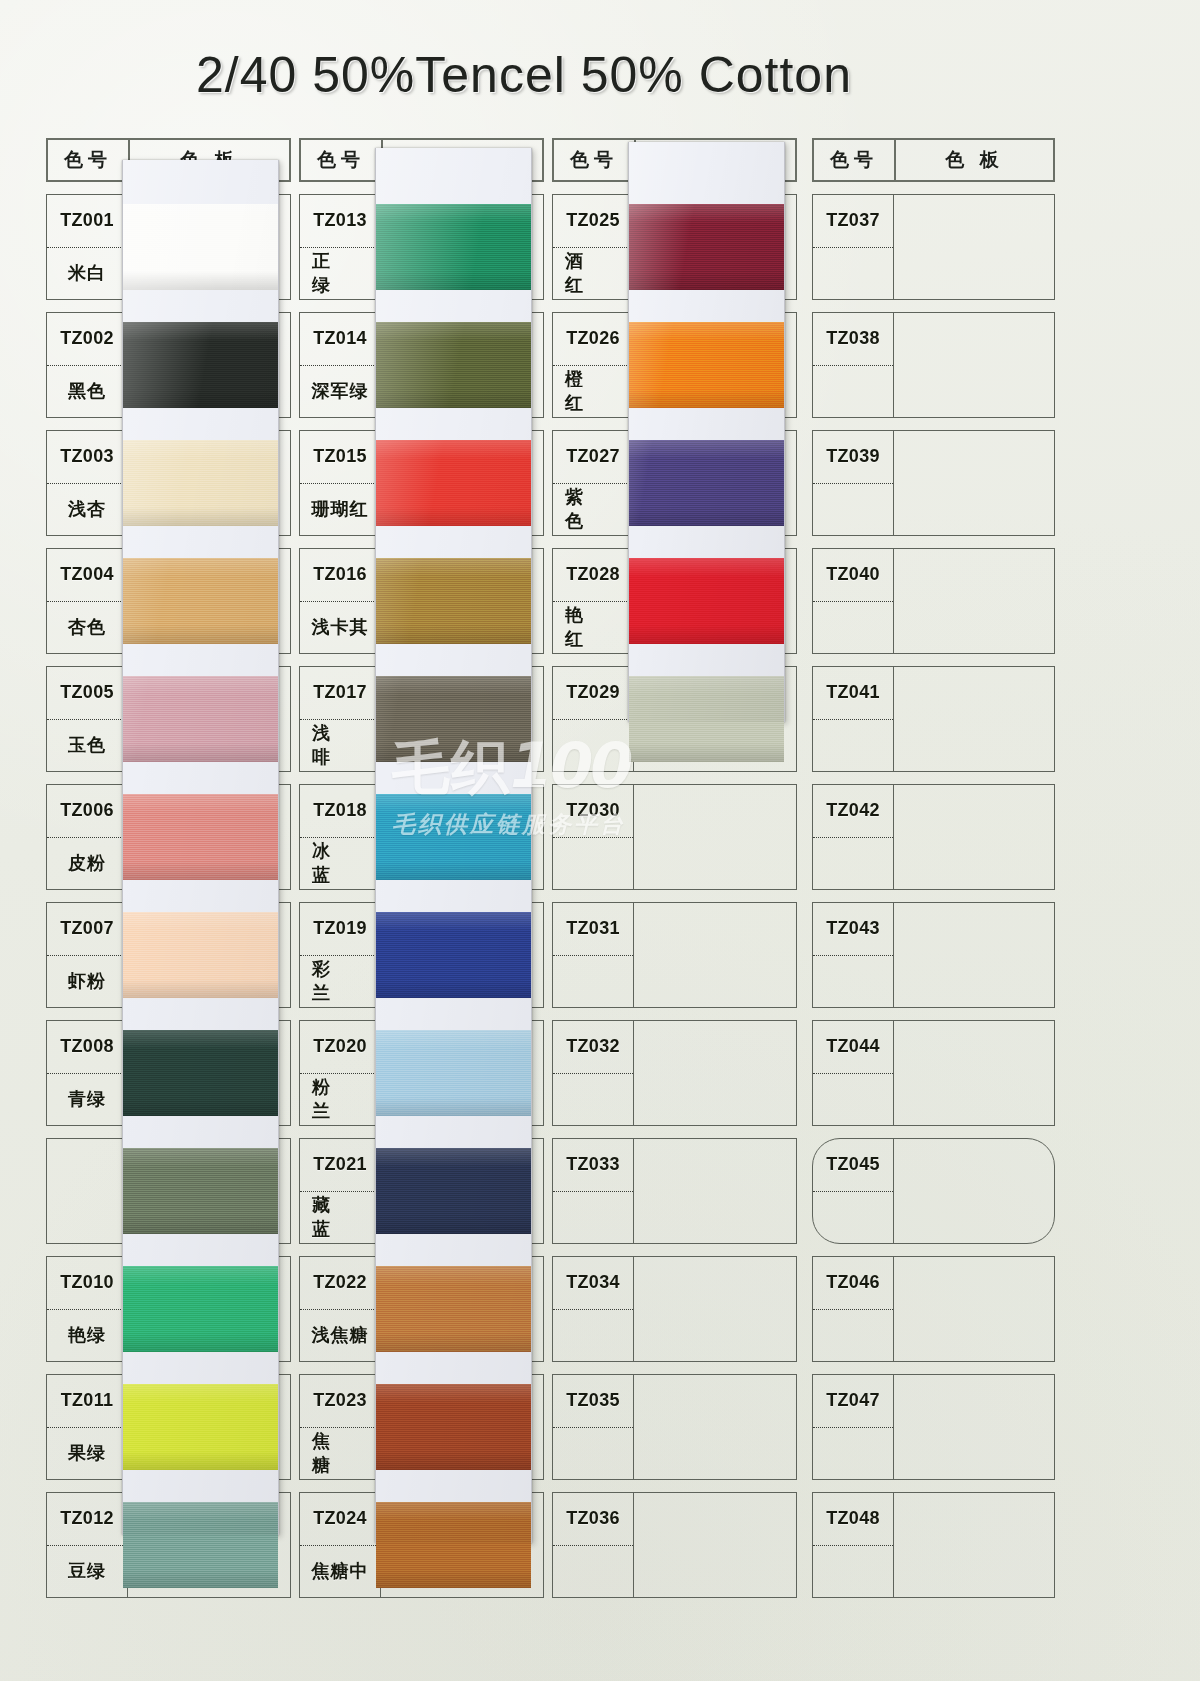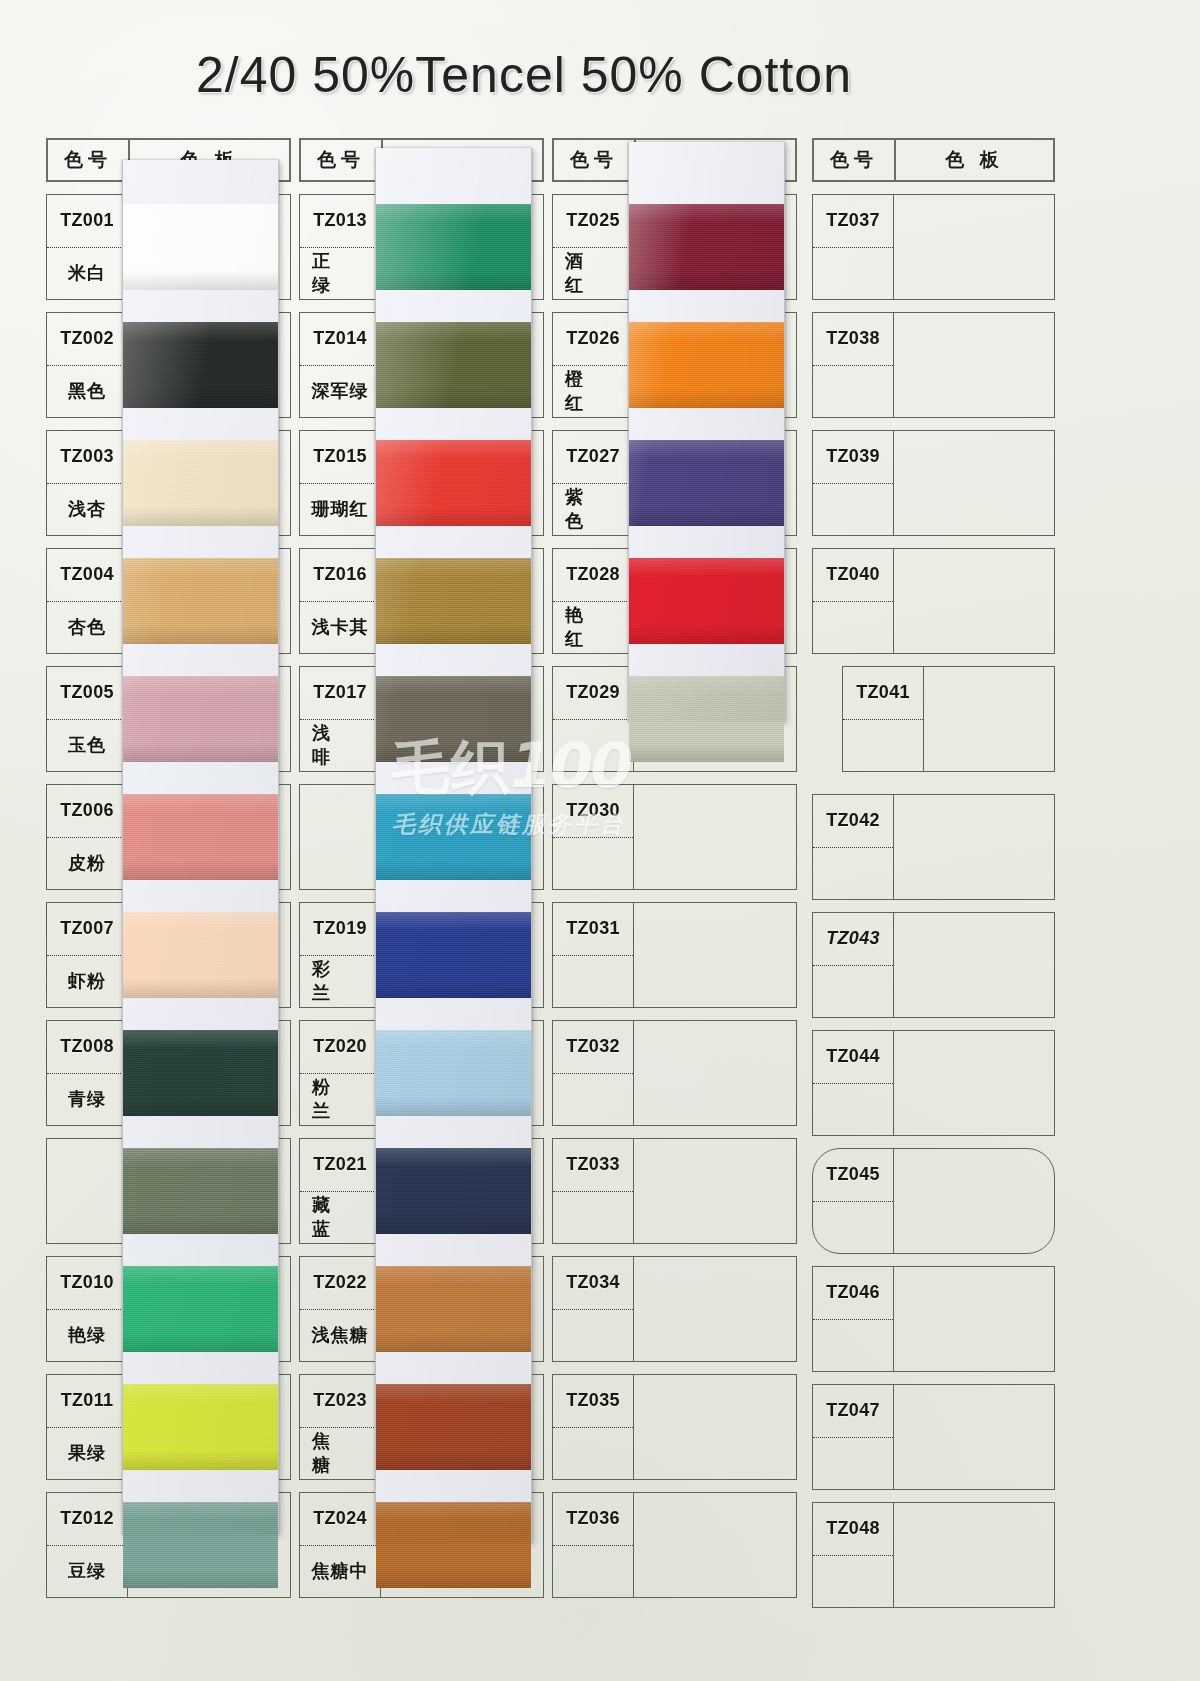--- a/index.html
+++ b/index.html
@@ -300,20 +300,28 @@
             <span>TZ017</span>
           </div>
           <div class="c2">
             <span class="sp2">浅 啡</span>
           </div>
         </div>
         <div class="swcell"></div>
       </div>
       <div class="rowgap"></div>
       <div class="row" style="box-sizing: border-box;">
+        <div class="code">
+          <div class="c1">
+            <span>TZ018</span>
+          </div>
+          <div class="c2">
+            <span class="sp2">冰 蓝</span>
+          </div>
+        </div>
         <div class="swcell"></div>
       </div>
       <div class="rowgap"></div>
       <div class="row" style="box-sizing: border-box;">
         <div class="code">
           <div class="c1">
             <span>TZ019</span>
           </div>
           <div class="c2">
             <span class="sp2">彩 兰</span>
@@ -591,45 +599,45 @@
           <div class="c1">
             <span>TZ040</span>
           </div>
           <div class="c2">
             <span class="sp3"></span>
           </div>
         </div>
         <div class="swcell"></div>
       </div>
       <div class="rowgap"></div>
-      <div class="row" style="box-sizing: border-box; margin-left: 30px;">
+      <div class="row" style="box-sizing: border-box;">
         <div class="code">
           <div class="c1">
             <span>TZ041</span>
           </div>
           <div class="c2">
             <span class="sp3"></span>
           </div>
         </div>
         <div class="swcell"></div>
       </div>
       <div class="rowgap"></div>
-      <div class="row" style="box-sizing: border-box; margin-top: 10px;">
+      <div class="row" style="box-sizing: border-box;">
         <div class="code">
           <div class="c1">
             <span>TZ042</span>
           </div>
           <div class="c2">
             <span class="sp3"></span>
           </div>
         </div>
         <div class="swcell"></div>
       </div>
       <div class="rowgap"></div>
-      <div class="row" style="box-sizing: border-box; font-style: italic;">
+      <div class="row" style="box-sizing: border-box;">
         <div class="code">
           <div class="c1">
             <span>TZ043</span>
           </div>
           <div class="c2">
             <span class="sp3"></span>
           </div>
         </div>
         <div class="swcell"></div>
       </div>

